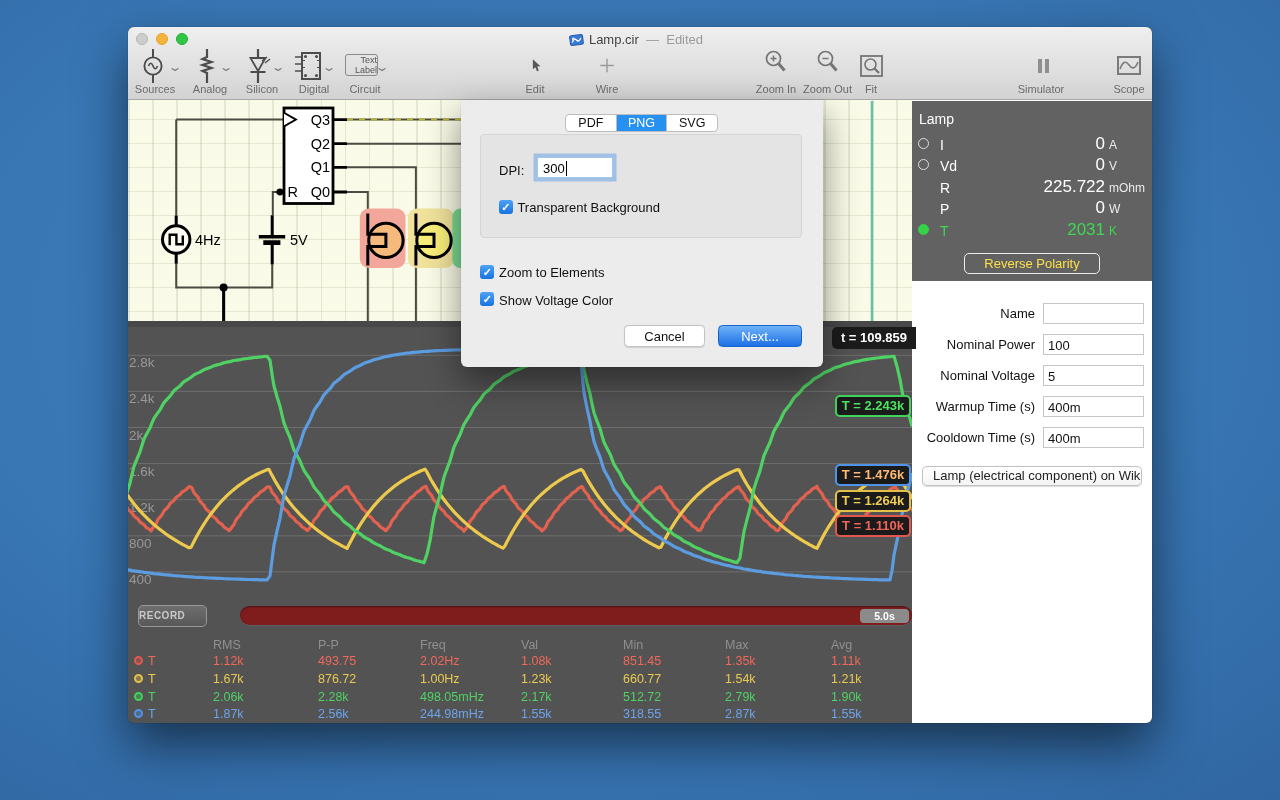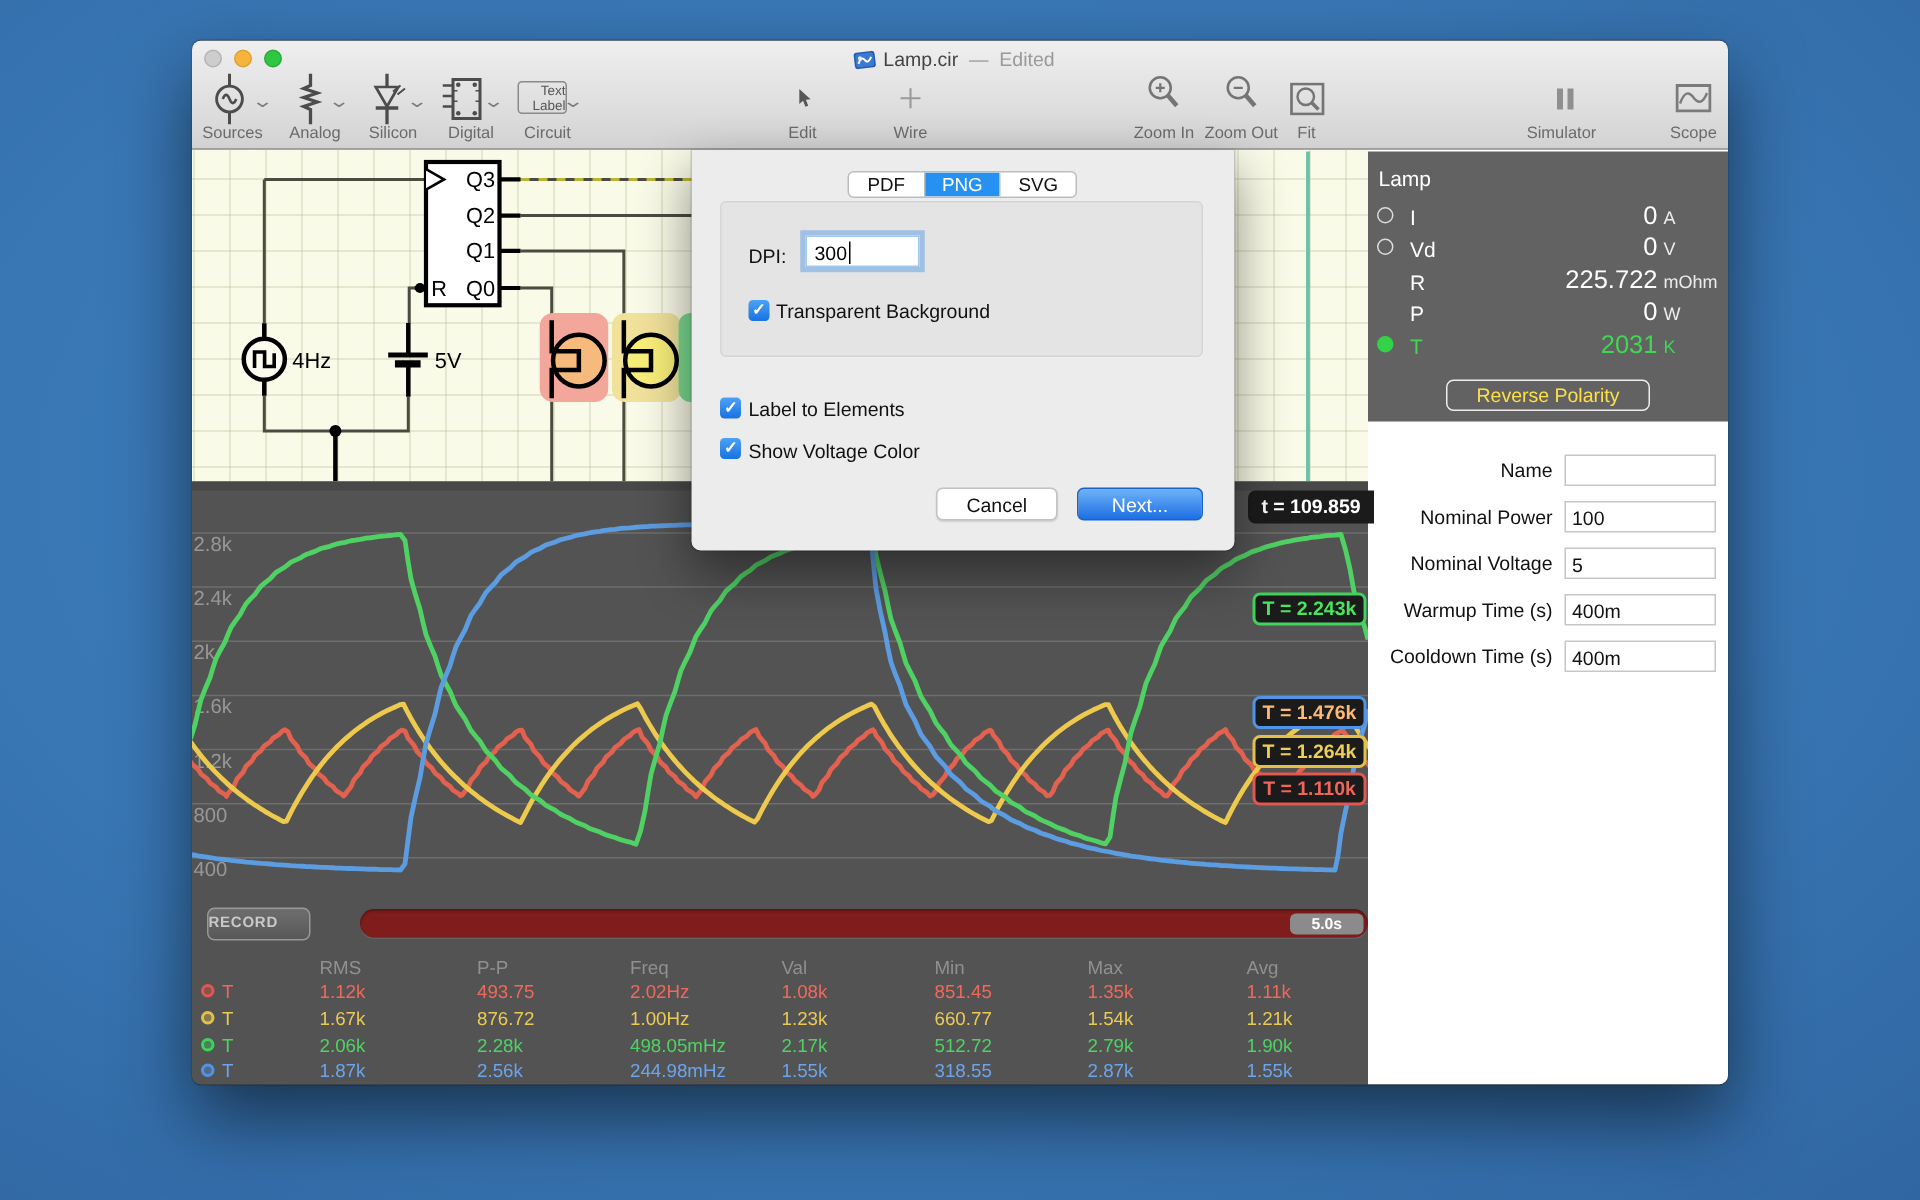--- a/index.html
+++ b/index.html
@@ -233,20 +233,21 @@
         <input class="fin" value="5" style="">
       </div>
  <div class="frow" style="top:296.4px">
         <div class="flab">Warmup Time (s)</div>
         <input class="fin" value="400m" style="">
       </div>
  <div class="frow" style="top:327.4px">
         <div class="flab">Cooldown Time (s)</div>
         <input class="fin" value="400m" style="">
       </div>
+ <div class="wikibtn">Lamp (electrical component) on Wiki</div>
 </div>
 
 <div class="scope">
 <svg width="784" height="402" viewBox="128 321 784 402" style="position:absolute;left:0;top:0">
  <rect x="128" y="321" width="784" height="6" fill="#484848"></rect>
  <g stroke="#6e6e6e" stroke-width="1">
   <line x1="128" y1="355.3" x2="912" y2="355.3"></line>
   <line x1="128" y1="391.4" x2="912" y2="391.4"></line>
   <line x1="128" y1="427.5" x2="912" y2="427.5"></line>
   <line x1="128" y1="463.6" x2="912" y2="463.6"></line>
@@ -341,20 +342,20 @@
  <div class="seg">
         <div>PDF</div>
         <div class="sel">PNG</div>
         <div>SVG</div>
       </div>
  <div class="dpilab">DPI:</div>
  <div class="dpifield">300<span style="border-left:1px solid #000;margin-left:1px"></span></div>
  <div class="cb" style="left:37.9px;top:99.9px">✓</div>
  <div class="cblab" style="left:56.4px;top:100.4px">Transparent Background</div>
  <div class="cb" style="left:19.3px;top:164.7px">✓</div>
- <div class="cblab" style="left:38px;top:165.4px">Label to Elements</div>
+ <div class="cblab" style="left:38px;top:165.4px">Zoom to Elements</div>
  <div class="cb" style="left:19.3px;top:192.4px">✓</div>
  <div class="cblab" style="left:38px;top:193px">Show Voltage Color</div>
  <div class="btn cancel">Cancel</div>
  <div class="btn next">Next...</div>
 </div>
 
 </div>
 
 </body></html>

